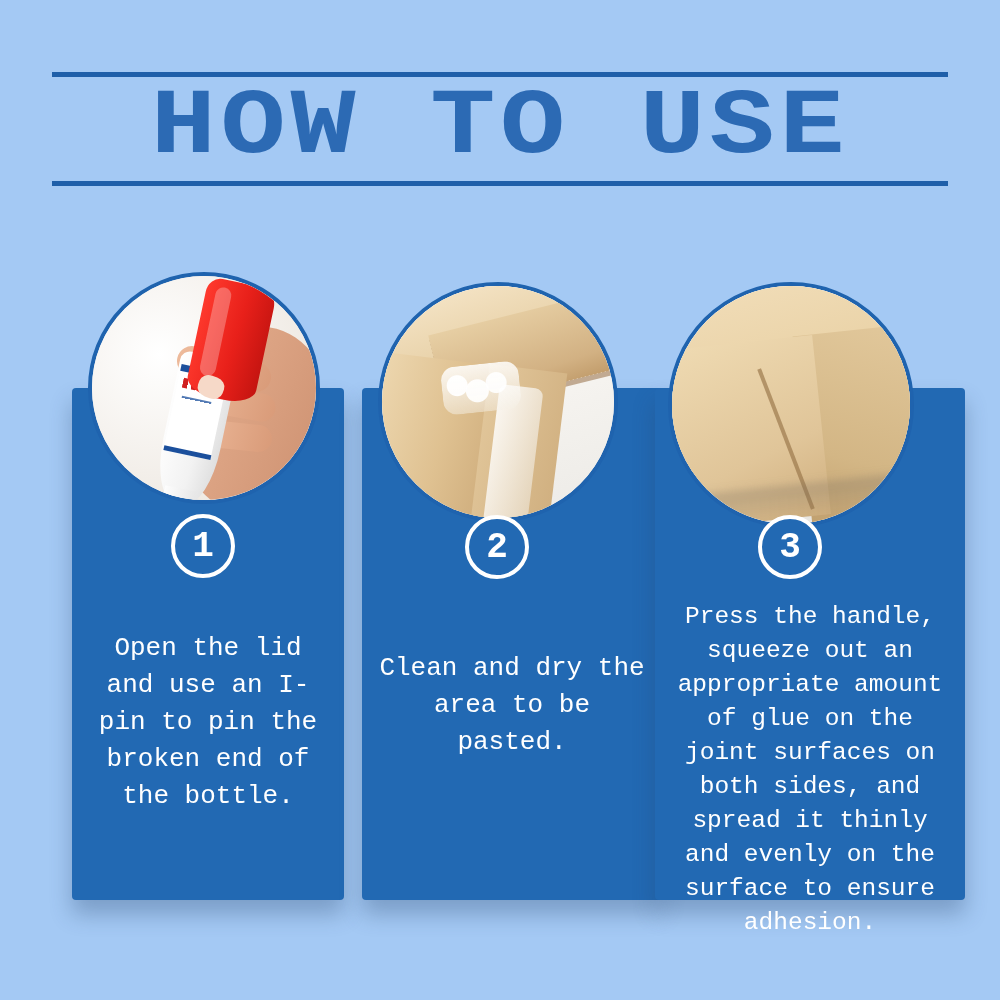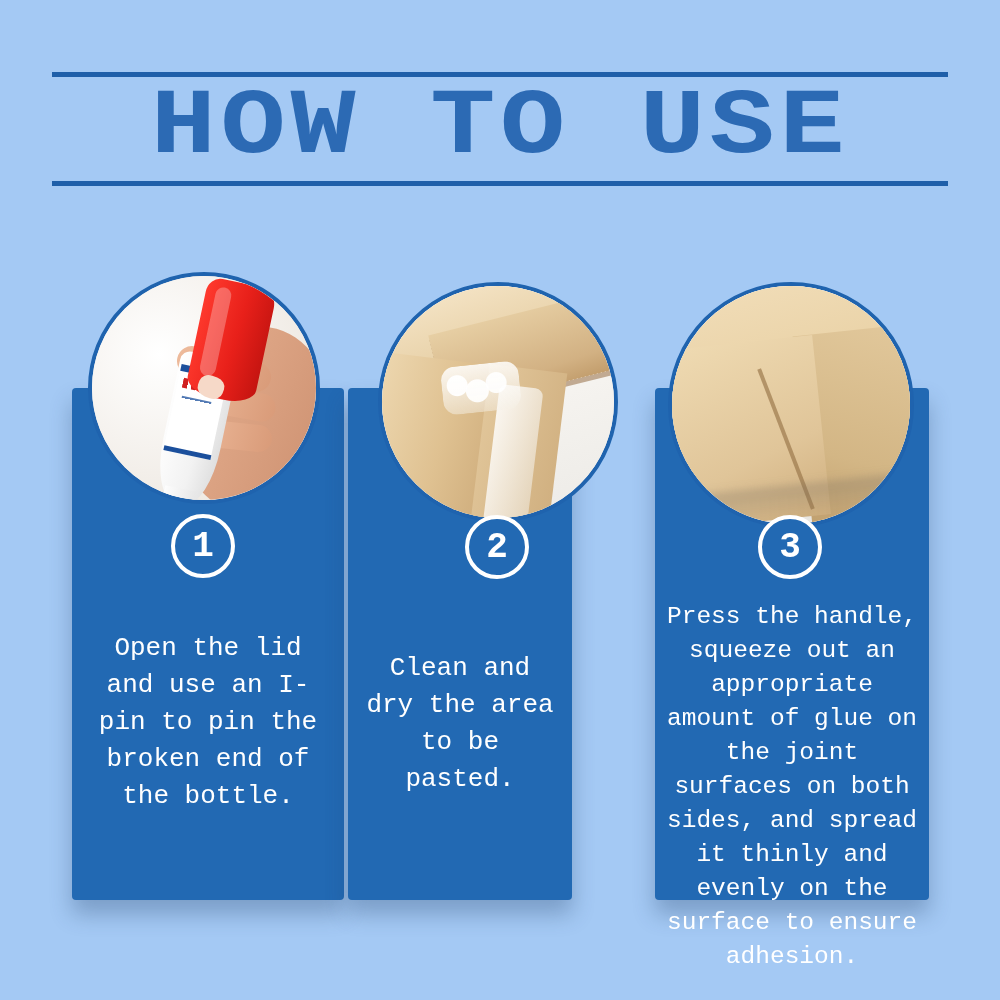--- a/index.html
+++ b/index.html
@@ -37,22 +37,22 @@
   .cards{position:absolute;left:0;top:0;width:1000px;height:1000px;}
   .card{
     position:absolute;
     top:388px;
     height:512px;
     background:#2269b3;
     border-radius:4px;
     box-shadow:0 14px 22px rgba(40,70,110,.33);
   }
   .card.c1{left:72px;width:272px;}
-  .card.c2{left:348px;width:224px;}
-  .card.c3{left:655px;width:274px;}
+  .card.c2{left:362px;width:300px;}
+  .card.c3{left:655px;width:310px;}
 
   .card-text{
     position:absolute;left:0;width:100%;
     box-sizing:border-box;
     padding:0 14px;
     text-align:center;
     color:#ffffff;
     font-size:26px;
     line-height:37px;
   }

